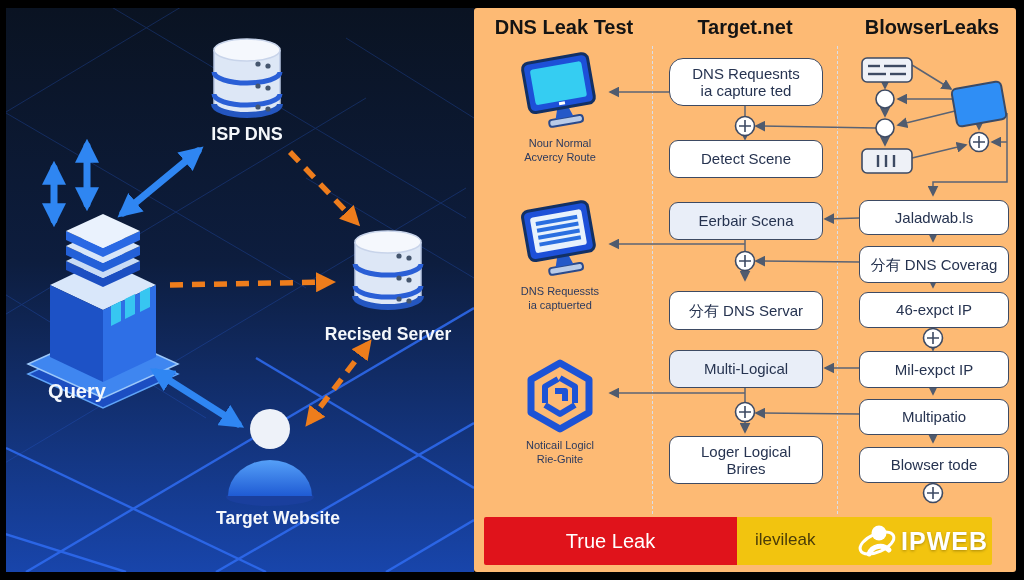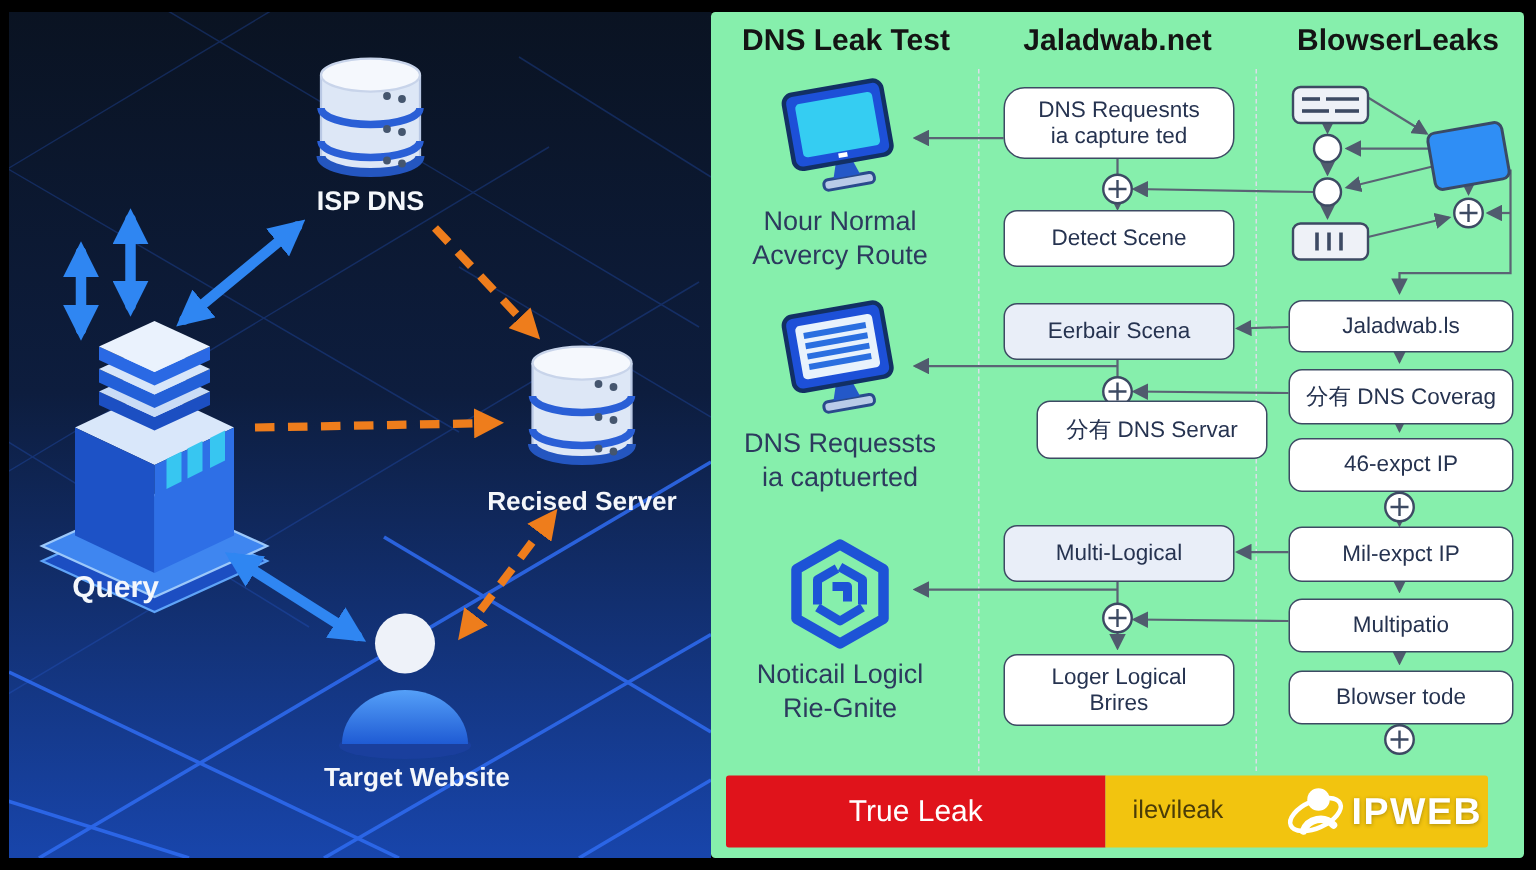--- a/index.html
+++ b/index.html
@@ -2,31 +2,31 @@
 <html><head>
 <meta charset="utf-8">
 <style>
   html,body{margin:0;padding:0;background:#000;}
   #stage{position:relative;width:1024px;height:580px;background:#000;overflow:hidden;
          font-family:"Liberation Sans",sans-serif;}
   
   #left-panel{position:absolute;left:6px;top:8px;width:468px;height:564px;}
   #left-panel svg{display:block;}
   
-  #right-panel{position:absolute;left:474px;top:8px;width:542px;height:564px;background:#86efac;border-radius:3px;}
+  #right-panel{position:absolute;left:474px;top:8px;width:542px;height:564px;background:#fdba74;border-radius:3px;}
   .col-title{position:absolute;top:8px;z-index:2;font-size:20px;font-weight:bold;color:#141414;text-align:center;}
   .divider{position:absolute;top:38px;height:468px;width:0;border-left:1px dashed #d9dee8;z-index:0;}
   #flow-lines{position:absolute;left:0;top:0;z-index:1;pointer-events:none;}
   .fbox{position:absolute;border:1.6px solid #3d4a63;border-radius:9px;background:#fff;color:#263350;
         font-size:15px;line-height:1.15;display:flex;align-items:center;justify-content:center;
         text-align:center;white-space:pre-line;z-index:2;}
   .fbox.hl{background:#e9eef8;}
   .icon-wrap{position:absolute;z-index:2;}
   .icon-label{position:absolute;z-index:2;width:172px;text-align:center;color:#2c3a5e;
-              font-size:18px;line-height:1.3;white-space:pre-line;}
+              font-size:11px;line-height:1.3;white-space:pre-line;}
   
   #footer{position:absolute;left:10px;top:509px;width:508px;height:48px;z-index:3;display:flex;}
   #leak-red{width:265px;height:48px;background:#e0131b;display:flex;align-items:center;justify-content:center;
             color:#fff;font-size:20px;border-radius:2px 0 0 2px;}
   #brand-yellow{position:relative;width:267px;height:48px;background:#f2c40f;border-radius:0 2px 2px 0;overflow:hidden;}
   #yellow-text{position:absolute;left:18px;top:13px;color:#4a3c08;font-size:17px;z-index:1;}
   #watermark{position:absolute;right:4px;top:1px;display:flex;align-items:center;z-index:2;}
   #brand-word{color:#fff;font-size:25px;font-weight:bold;letter-spacing:1px;
               text-shadow:0 1px 3px rgba(0,0,0,.3);}
 </style>
@@ -137,21 +137,21 @@
         <path d="M284,144 L350,214" marker-end="url(#ao)"></path>
         <path d="M164,277 L324,274" marker-end="url(#ao)"></path>
         <path d="M362,336 L303,414" marker-start="url(#aos)" marker-end="url(#ao)"></path>
       </g>
     </svg>
   </div>
 
   <div id="right-panel">
 
     <div class="col-title" style="left:4px;width:172px;">DNS Leak Test</div>
-    <div class="col-title" style="left:186px;width:170px;">Jaladwab.net</div>
+    <div class="col-title" style="left:186px;width:170px;">Target.net</div>
     <div class="col-title" style="left:374px;width:168px;">BlowserLeaks</div>
 
     <div class="divider" style="left:178px;"></div>
     <div class="divider" style="left:363px;"></div>
 
     <svg id="flow-lines" width="542" height="564" viewBox="0 0 542 564">
       <defs>
         <marker id="ga" markerUnits="userSpaceOnUse" markerWidth="11" markerHeight="11" viewBox="0 0 10 10" refX="8.5" refY="5" orient="auto">
             <path d="M0,0 L10,5 L0,10 z" fill="#505b6e"></path>
           </marker>
@@ -286,21 +286,21 @@
         </g>
       </svg>
     </div>
     <div class="icon-label" style="left:0px;top:430px;">Noticail Logicl
 Rie-Gnite</div>
 
     <div class="fbox" style="left:195px;top:50px;width:152px;height:46px;border-radius:14px;">DNS Requesnts
 ia capture ted</div>
     <div class="fbox" style="left:195px;top:132px;width:152px;height:36px;">Detect Scene</div>
     <div class="fbox hl" style="left:195px;top:194px;width:152px;height:36px;">Eerbair Scena</div>
-    <div class="fbox" style="left:195px;top:259px;width:152px;height:37px;margin-left:22px;">分有 DNS Servar</div>
+    <div class="fbox" style="left:195px;top:283px;width:152px;height:37px;">分有 DNS Servar</div>
     <div class="fbox hl" style="left:195px;top:342px;width:152px;height:36px;">Multi-Logical</div>
     <div class="fbox" style="left:195px;top:428px;width:152px;height:46px;">Loger Logical
 Brires</div>
 
     <div class="fbox" style="left:385px;top:192px;width:148px;height:33px;">Jaladwab.ls</div>
     <div class="fbox" style="left:385px;top:238px;width:148px;height:35px;text-align:center;">分有 DNS Coverag</div>
     <div class="fbox" style="left:385px;top:284px;width:148px;height:34px;">46-expct IP</div>
     <div class="fbox" style="left:385px;top:343px;width:148px;height:35px;">Mil-expct IP</div>
     <div class="fbox" style="left:385px;top:391px;width:148px;height:34px;">Multipatio</div>
     <div class="fbox" style="left:385px;top:439px;width:148px;height:34px;">Blowser tode</div>

